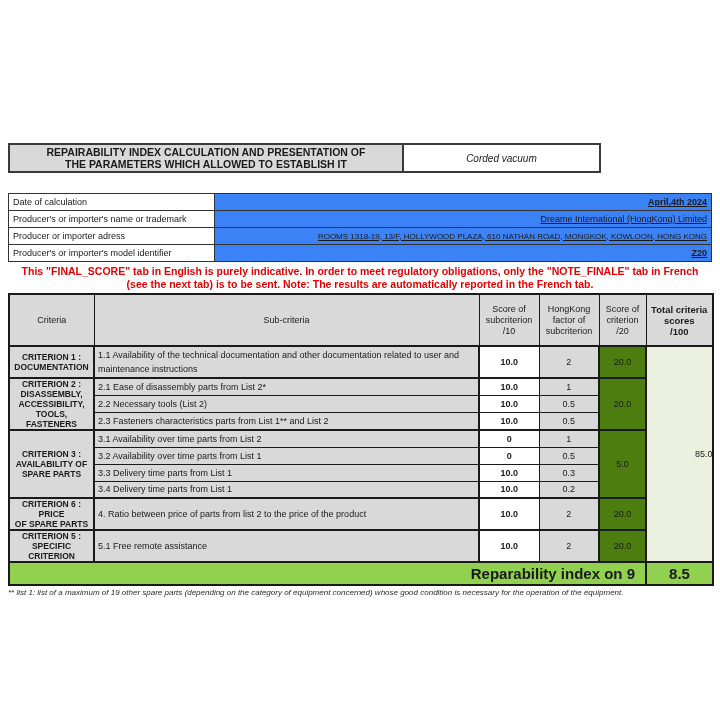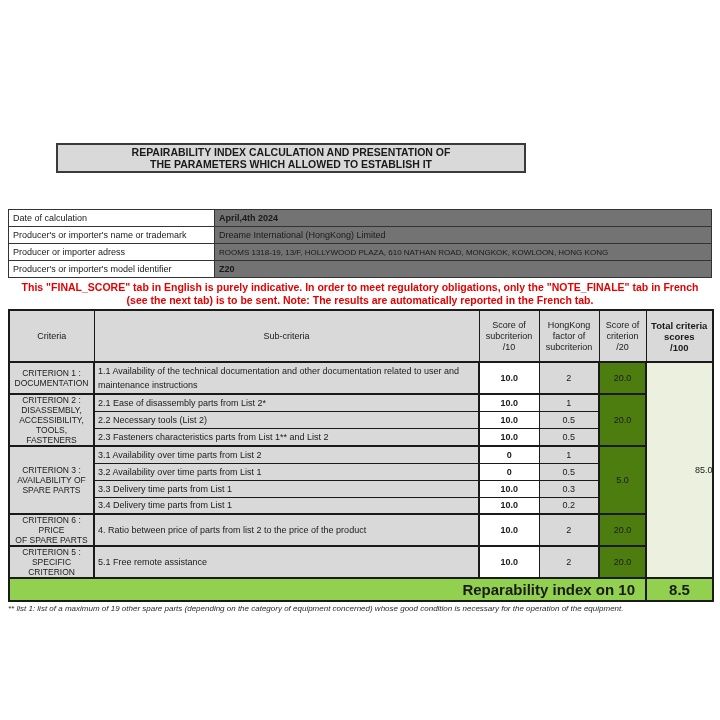--- a/index.html
+++ b/index.html
@@ -1,47 +1,47 @@
 <!DOCTYPE html>
 <html><head>
 <meta charset="utf-8">
 <style>
   html,body{margin:0;padding:0;background:#fff;}
   body{width:720px;height:720px;font-family:"Liberation Sans",sans-serif;color:#1a1a1a;}
   .sheet{box-sizing:border-box;width:720px;height:720px;padding:143px 8px 0 8px;}
   .pre{white-space:pre-line;}
 
   
-  .title-bar{display:flex;width:593px;margin-left:48px;}
+  .title-bar{display:flex;width:593px;}
   .title-cell{box-sizing:border-box;width:470px;height:30px;background:#d9d9d9;border:2px solid #3a3a3a;
     display:flex;align-items:center;justify-content:center;text-align:center;
     font-weight:bold;font-size:10.5px;line-height:12px;}
   .product-cell{box-sizing:border-box;width:234px;height:30px;background:#fff;border:2px solid #3a3a3a;border-left:none;
     display:flex;align-items:center;justify-content:center;font-style:italic;font-size:10px;}
 
   
-  .info-table{border-collapse:collapse;width:704px;margin-top:36px;table-layout:fixed;border:1.5px solid #333;}
+  .info-table{border-collapse:collapse;width:704px;margin-top:20px;table-layout:fixed;border:1.5px solid #333;}
   .info-table td{border:1px solid #333;height:16px;font-size:9px;padding:0 4px;}
   .info-table td.lbl{width:197px;background:#fff;text-align:left;}
-  .info-table td.val{background:#737373;text-align:left;}
+  .info-table td.val{background:#3b82f6;text-align:right;text-decoration:underline;}
   .info-table td.val.bold{font-weight:bold;}
   .info-table td.val.small{font-size:8px;}
 
   
   .notice{margin-top:3px;width:704px;text-align:center;color:#e60000;font-weight:bold;font-size:10.5px;line-height:13px;}
 
   
   .crit-table{border-collapse:collapse;table-layout:fixed;width:704px;margin-top:2px;border:2px solid #1a1a1a;}
   .crit-table col.c1{width:85px;}  .crit-table col.c2{width:385px;}
   .crit-table col.c3{width:60px;}  .crit-table col.c4{width:60px;}
   .crit-table col.c5{width:47px;}  .crit-table col.c6{width:67px;}
   .crit-table td,.crit-table th{border:1px solid #1a1a1a;font-size:9px;overflow:hidden;padding:0 2px;box-sizing:border-box;}
   .crit-table th{background:#d9d9d9;font-weight:normal;text-align:center;vertical-align:middle;height:52px;line-height:11px;border-bottom:2px solid #1a1a1a;}
   .crit-table th.total{font-weight:bold;font-size:9.5px;}
-  td.crit{background:#d9d9d9;font-weight:normal;text-align:center;vertical-align:middle;font-size:8.5px;line-height:10px;border-left:2px solid #1a1a1a;}
+  td.crit{background:#d9d9d9;font-weight:bold;text-align:center;vertical-align:middle;font-size:8.5px;line-height:10px;border-left:2px solid #1a1a1a;}
   td.sub{background:#d9d9d9;text-align:left;vertical-align:middle;font-size:9px;line-height:14px;padding:0 3px;border-left:2px solid #1a1a1a;}
   td.score{background:#fff;font-weight:bold;text-align:center;vertical-align:middle;border-left:2px solid #1a1a1a;}
   td.weight{background:#d9d9d9;text-align:center;vertical-align:middle;}
   td.cscore{background:#4d7c0f;text-align:center;vertical-align:middle;border-left:2px solid #1a1a1a;}
   td.total-score{background:#ebf1de;text-align:center;vertical-align:middle;border-left:2px solid #1a1a1a;padding-left:48px;}
   tr.grp > td{border-top:2px solid #1a1a1a;}
   tr.index-row td{border-top:2px solid #1a1a1a;background:#92d050;height:23px;}
   td.index-label{text-align:right;font-weight:bold;font-size:15px;padding-right:10px;vertical-align:middle;}
   td.index-value{text-align:center;font-weight:bold;font-size:15px;vertical-align:middle;border-left:2px solid #1a1a1a;}
 
@@ -49,20 +49,21 @@
   .footnotes{margin-top:2px;width:704px;font-size:8px;font-style:italic;line-height:10px;color:#2a2a2a;}
 </style>
 </head>
 <body>
 
 <div class="sheet">
 
   <div class="title-bar">
     <div class="title-cell pre">REPAIRABILITY INDEX CALCULATION AND PRESENTATION OF
 THE PARAMETERS WHICH ALLOWED TO ESTABLISH IT</div>
+    <div class="product-cell">Corded vacuum</div>
   </div>
 
   <table class="info-table">
     <tbody>
       <tr>
         <td class="lbl">Date of calculation</td>
         <td class="val bold">April,4th 2024</td>
       </tr>
       <tr>
         <td class="lbl">Producer's or importer's name or trademark</td>
@@ -173,21 +174,21 @@
       </tr>
       <tr class="grp" style="height:18px;">
         <td class="crit pre">CRITERION 5 :
 SPECIFIC CRITERION</td>
         <td class="sub">5.1 Free remote assistance</td>
         <td class="score">10.0</td>
         <td class="weight">2</td>
         <td class="cscore">20.0</td>
       </tr>
       <tr class="index-row">
-        <td class="index-label" colspan="5">Reparability index on 10</td>
+        <td class="index-label" colspan="5">Reparability index on 9</td>
         <td class="index-value">8.5</td>
       </tr>
     </tbody>
   </table>
 
   <div class="footnotes">
     <div>** list 1: list of a maximum of 19 other spare parts (depending on the category of equipment concerned) whose good condition is necessary for the operation of the equipment.</div>
   </div>
 
 </div>

